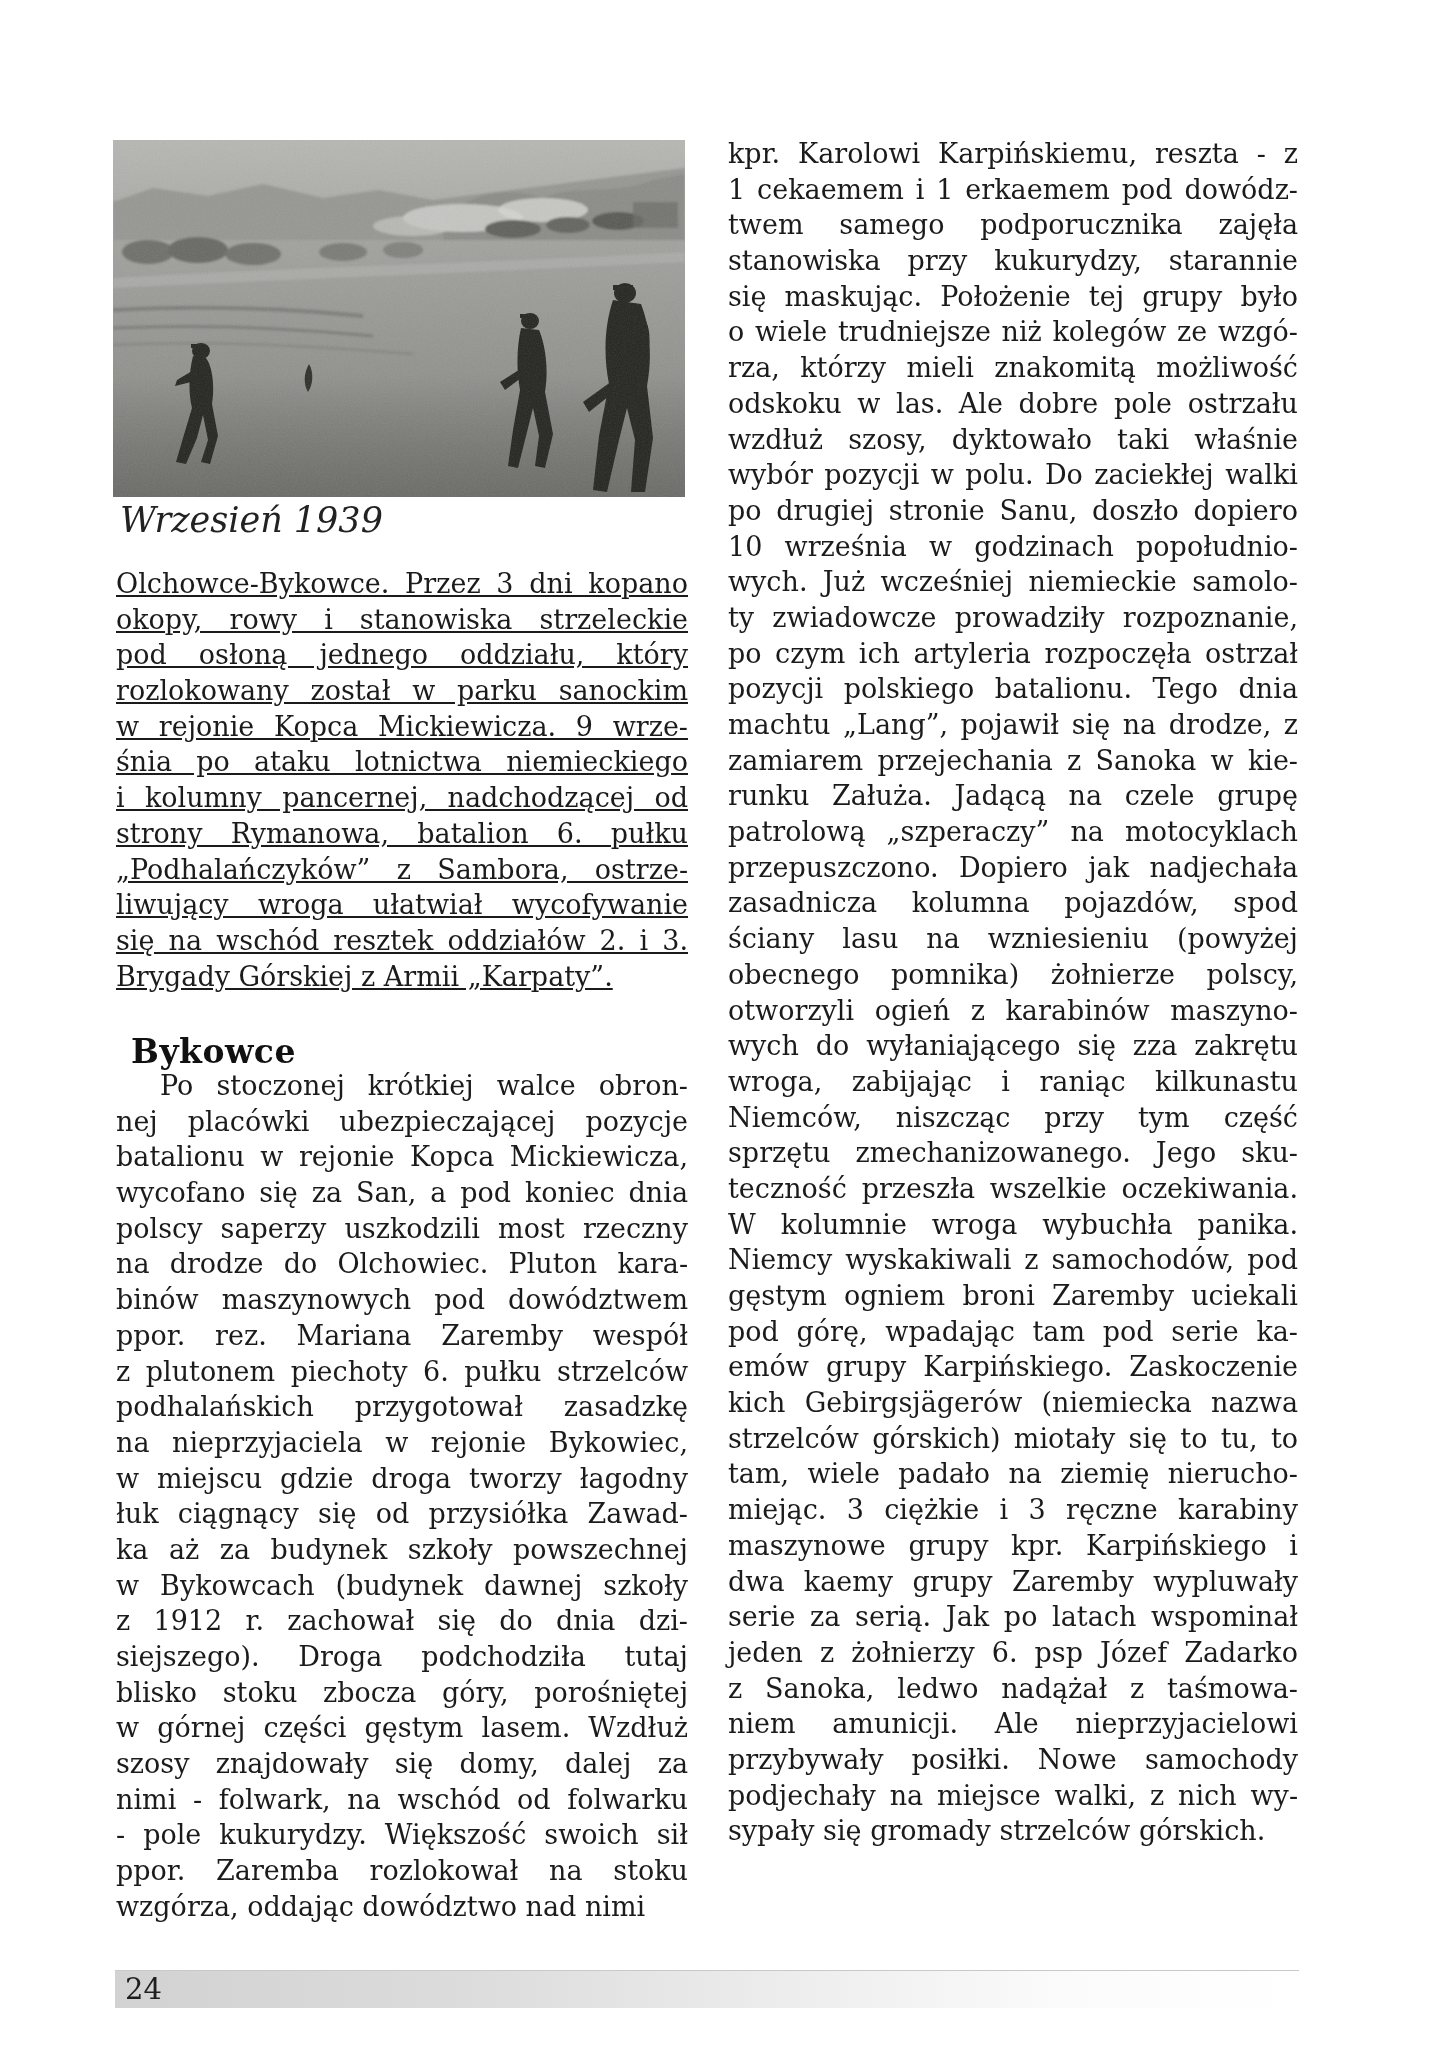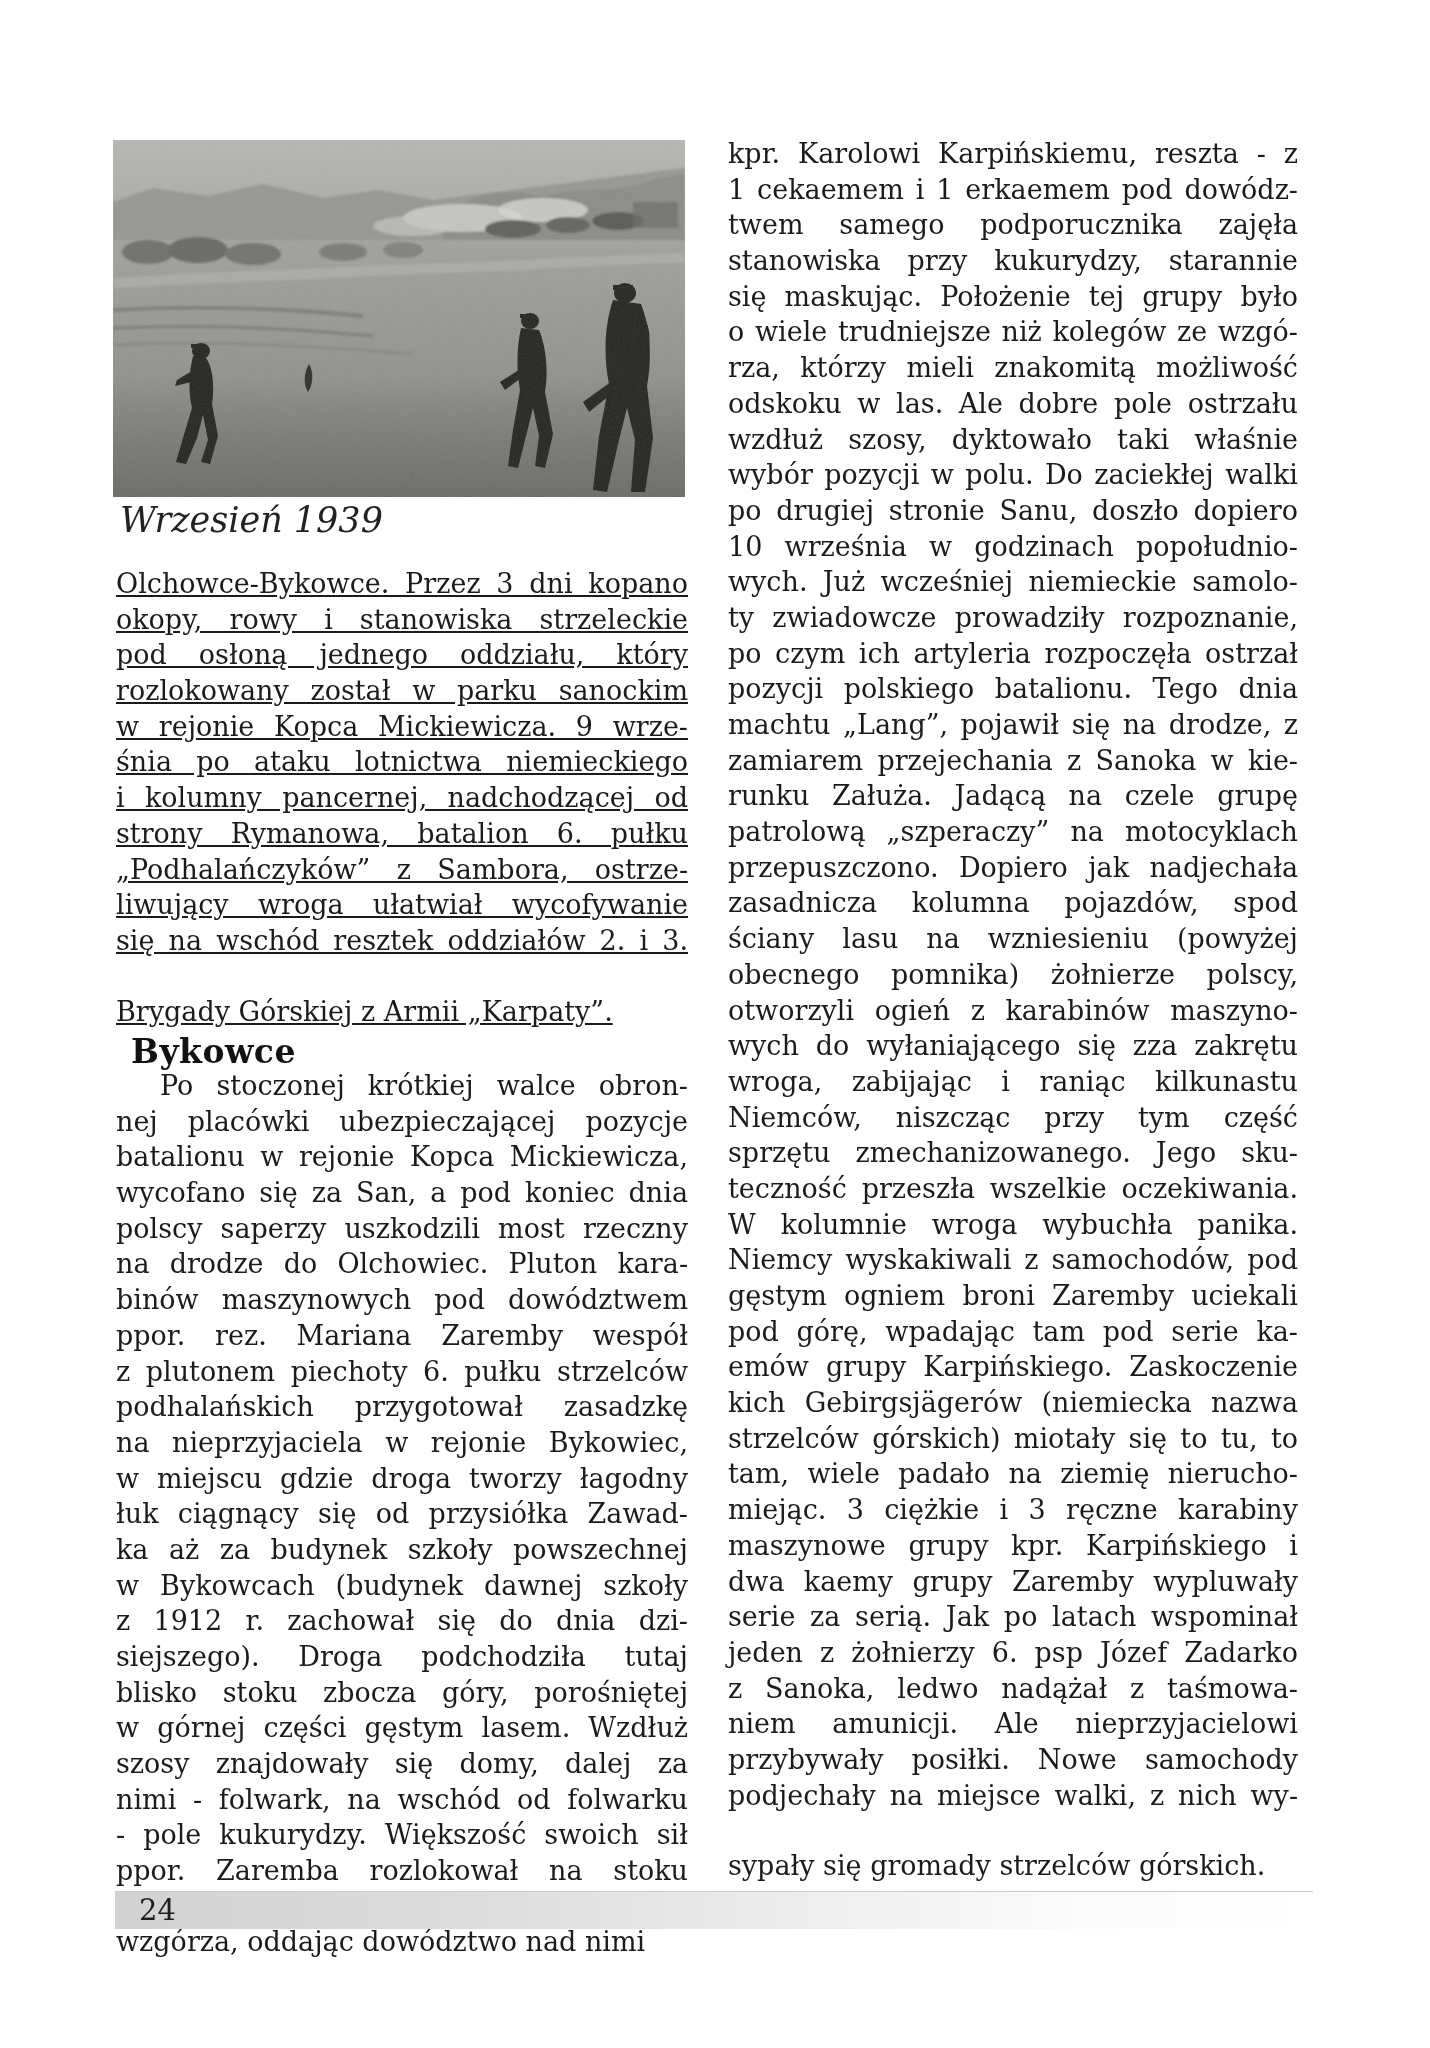--- a/index.html
+++ b/index.html
@@ -48,42 +48,41 @@
   .para-left-2 { left: 116px; top: 1068px; }
   .para-right-1 { left: 728px; top: 136px; width: 570px; }
 
   .line {
     text-align: justify;
     text-align-last: justify;
     white-space: normal;
     height: 35.7px;
     overflow: visible;
   }
-  .line.last { text-align-last: left; margin-top: 35px; }
+  .line.last { text-align-last: left; }
   .line.indent { padding-left: 44px; }
 
   .section-heading {
     left: 116px;
     top: 1016px;
     font-size: 33px;
     font-weight: bold;
     line-height: 42px;
     color: #111111;
     letter-spacing: 0.5px;
   }
 
   
   .footer-bar {
     left: 115px;
-    top: 1891px;
+    top: 1970px;
     width: 1184px;
     height: 37px;
     background: linear-gradient(90deg, #d2d2d2 0%, #dcdcdc 30%, #efefef 60%, #fbfbfb 80%, #ffffff 100%);
     border-top: 1px solid #c9c9c9;
-    padding-left: 14px;
   }
   .page-number {
     padding-left: 10px;
     font-size: 29px;
     line-height: 37px;
     color: #1f1f1f;
   }
 </style>
 </head>
 <body>

